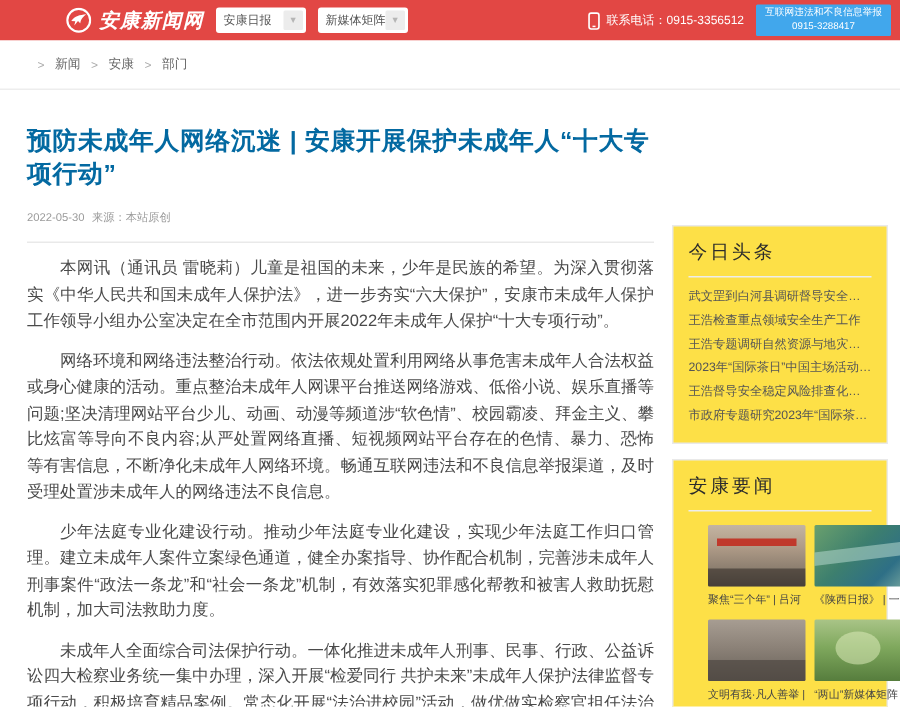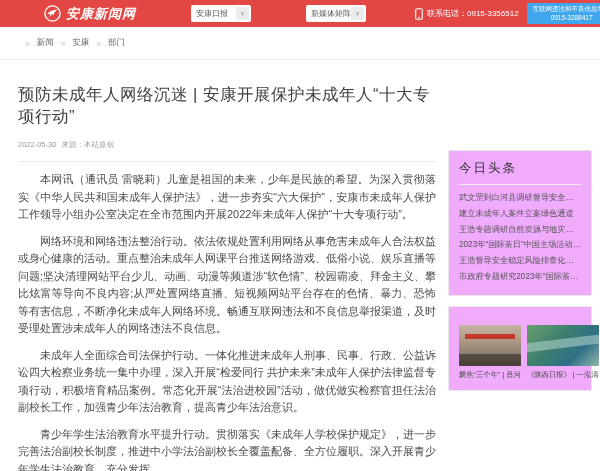--- a/index.html
+++ b/index.html
@@ -24,21 +24,21 @@
   .logo-text {
     font-family:"DejaVu Serif", serif;
     font-style:italic; font-weight:bold;
     font-size:13px; letter-spacing:1px; color:#fff;
     white-space:nowrap;
   }
   .hdr-select {
     width:60px; height:17px; background:#fff; border-radius:2px;
     display:flex; align-items:center; justify-content:space-between;
     padding-left:5px; font-size:8px; color:#555; cursor:pointer;
-    overflow:hidden; flex:0 0 auto;margin-left:47px;
+    overflow:hidden; flex:0 0 auto;
   }
   .hdr-select .caret {
     width:13px; height:13px; margin-right:2px; background:#ececec;
     color:#b5b5b5; font-size:7px; line-height:13px; text-align:center;
     border-radius:1px;
   }
   .hdr-contact {
     display:flex; align-items:center; gap:4px;
     color:#fff; font-size:8px; white-space:nowrap; flex:0 0 auto;padding-left:33px;
   }
@@ -71,52 +71,52 @@
   }
   .search-box input::placeholder { color:#9a9a9a; }
   .search-btn { width:16px; height:15px; display:flex; align-items:center; justify-content:center; cursor:pointer; }
 
   
   .main { display:flex; padding:0 8px 0 18px; gap:12px; }
   .article-col { width:418px; flex:0 0 auto; }
   .side-col { width:144px; flex:0 0 auto; margin-top:90px; }
 
   .article-title {
-    margin-top:23px; font-size:16.5px; font-weight:normal;
-    color:#404040; line-height:22px; letter-spacing:0.5px;
+    margin-top:23px; font-size:16.5px; font-weight:bold;
+    color:#0369a1; line-height:22px; letter-spacing:0.5px;
   }
   .article-meta {
     margin-top:13px; font-size:7.5px; color:#9b9b9b;
     display:flex; gap:5px;
   }
   .meta-divider { border-bottom:1px solid #e9e9e9; margin-top:11px; }
   .article-body { margin-top:3px; }
   .article-body p {
     font-size:11px; color:#4a4a4a; line-height:17.5px;
     text-align:justify; text-indent:2em; margin-top:9px;
   }
 
   
   .card {
-    border:1px solid #e9e9e9; background:#f0abfc;
+    border:1px solid #e9e9e9; background:#fde047;
     padding:9px 10px 10px 10px; margin-bottom:10px;
   }
   .card-title {
     font-family:"DejaVu Serif", serif;
     font-size:12.5px; color:#2b2b2b; letter-spacing:2px;
     padding-bottom:7px; border-bottom:1px solid #ededed;
   }
   .headline-list { list-style:none; margin-top:5px; }
   .headline-list li {
     font-size:8.2px; color:#555; line-height:15.8px;
     white-space:nowrap; overflow:hidden; text-overflow:ellipsis;
     cursor:pointer;
   }
   .photo-grid {
-    display:grid; grid-template-columns:1fr 1fr 1fr 1fr; gap:8px 6px; margin-top:9px;
+    display:grid; grid-template-columns:1fr 1fr; gap:8px 6px; margin-top:9px;margin-left:13px;
   }
   .photo-cell { cursor:pointer; }
   .photo {
     width:100%; height:41px; border-radius:1px; position:relative; overflow:hidden;
   }
   .photo-1 { background:linear-gradient(180deg,#c3b4a2 0%,#b09c88 35%,#8d7f70 70%,#5d564d 100%); }
   .photo-1::before { content:""; position:absolute; left:6px; right:6px; top:9px; height:5px; background:#c0392b; }
   .photo-1::after  { content:""; position:absolute; left:0; right:0; bottom:0; height:12px; background:rgba(60,52,46,.65); }
   .photo-2 { background:linear-gradient(135deg,#6aa06d 0%,#3d7f6e 40%,#2e6f86 70%,#8fb9a8 100%); }
   .photo-2::before { content:""; position:absolute; left:-8px; top:14px; width:120%; height:9px; background:rgba(180,215,205,.55); transform:rotate(-7deg); }
@@ -187,40 +187,42 @@
   <div class="article-col">
     <h1 class="article-title">预防未成年人网络沉迷 | 安康开展保护未成年人“十大专项行动”</h1>
     <div class="article-meta">
       <span>2022-05-30</span>
       <span>来源：本站原创</span>
     </div>
     <div class="meta-divider"></div>
     <div class="article-body">
       <p>本网讯（通讯员 雷晓莉）儿童是祖国的未来，少年是民族的希望。为深入贯彻落实《中华人民共和国未成年人保护法》，进一步夯实“六大保护”，安康市未成年人保护工作领导小组办公室决定在全市范围内开展2022年未成年人保护“十大专项行动”。</p>
       <p>网络环境和网络违法整治行动。依法依规处置利用网络从事危害未成年人合法权益或身心健康的活动。重点整治未成年人网课平台推送网络游戏、低俗小说、娱乐直播等问题;坚决清理网站平台少儿、动画、动漫等频道涉“软色情”、校园霸凌、拜金主义、攀比炫富等导向不良内容;从严处置网络直播、短视频网站平台存在的色情、暴力、恐怖等有害信息，不断净化未成年人网络环境。畅通互联网违法和不良信息举报渠道，及时受理处置涉未成年人的网络违法不良信息。</p>
+      <p>少年法庭专业化建设行动。推动少年法庭专业化建设，实现少年法庭工作归口管理。建立未成年人案件立案绿色通道，健全办案指导、协作配合机制，完善涉未成年人刑事案件“政法一条龙”和“社会一条龙”机制，有效落实犯罪感化帮教和被害人救助抚慰机制，加大司法救助力度。</p>
       <p>未成年人全面综合司法保护行动。一体化推进未成年人刑事、民事、行政、公益诉讼四大检察业务统一集中办理，深入开展“检爱同行 共护未来”未成年人保护法律监督专项行动，积极培育精品案例。常态化开展“法治进校园”活动，做优做实检察官担任法治副校长工作，加强青少年法治教育，提高青少年法治意识。</p>
       <p>青少年学生法治教育水平提升行动。贯彻落实《未成年人学校保护规定》，进一步完善法治副校长制度，推进中小学法治副校长全覆盖配备、全方位履职。深入开展青少年学生法治教育，充分发挥</p>
     </div>
   </div>
 
   <div class="side-col">
 
     <div class="card">
       <div class="card-title">今日头条</div>
       <ul class="headline-list">
         <li>武文罡到白河县调研督导安全稳定等工作</li>
-        <li>建立未成年人案件立案绿色通道</li>
+        <li>王浩检查重点领域安全生产工作</li>
         <li>王浩专题调研自然资源与地灾防治工作</li>
         <li>2023年“国际茶日”中国主场活动将于5月</li>
         <li>王浩督导安全稳定风险排查化解工作</li>
         <li>市政府专题研究2023年“国际茶日”中国主</li>
       </ul>
     </div>
 
     <div class="card">
+      <div class="card-title">安康要闻</div>
       <div class="photo-grid">
         <div class="photo-cell">
           <div class="photo photo-1"></div>
           <div class="photo-caption">聚焦“三个年” | 吕河</div>
         </div>
         <div class="photo-cell">
           <div class="photo photo-2"></div>
           <div class="photo-caption">《陕西日报》 | 一泓清</div>
         </div>
         <div class="photo-cell">

